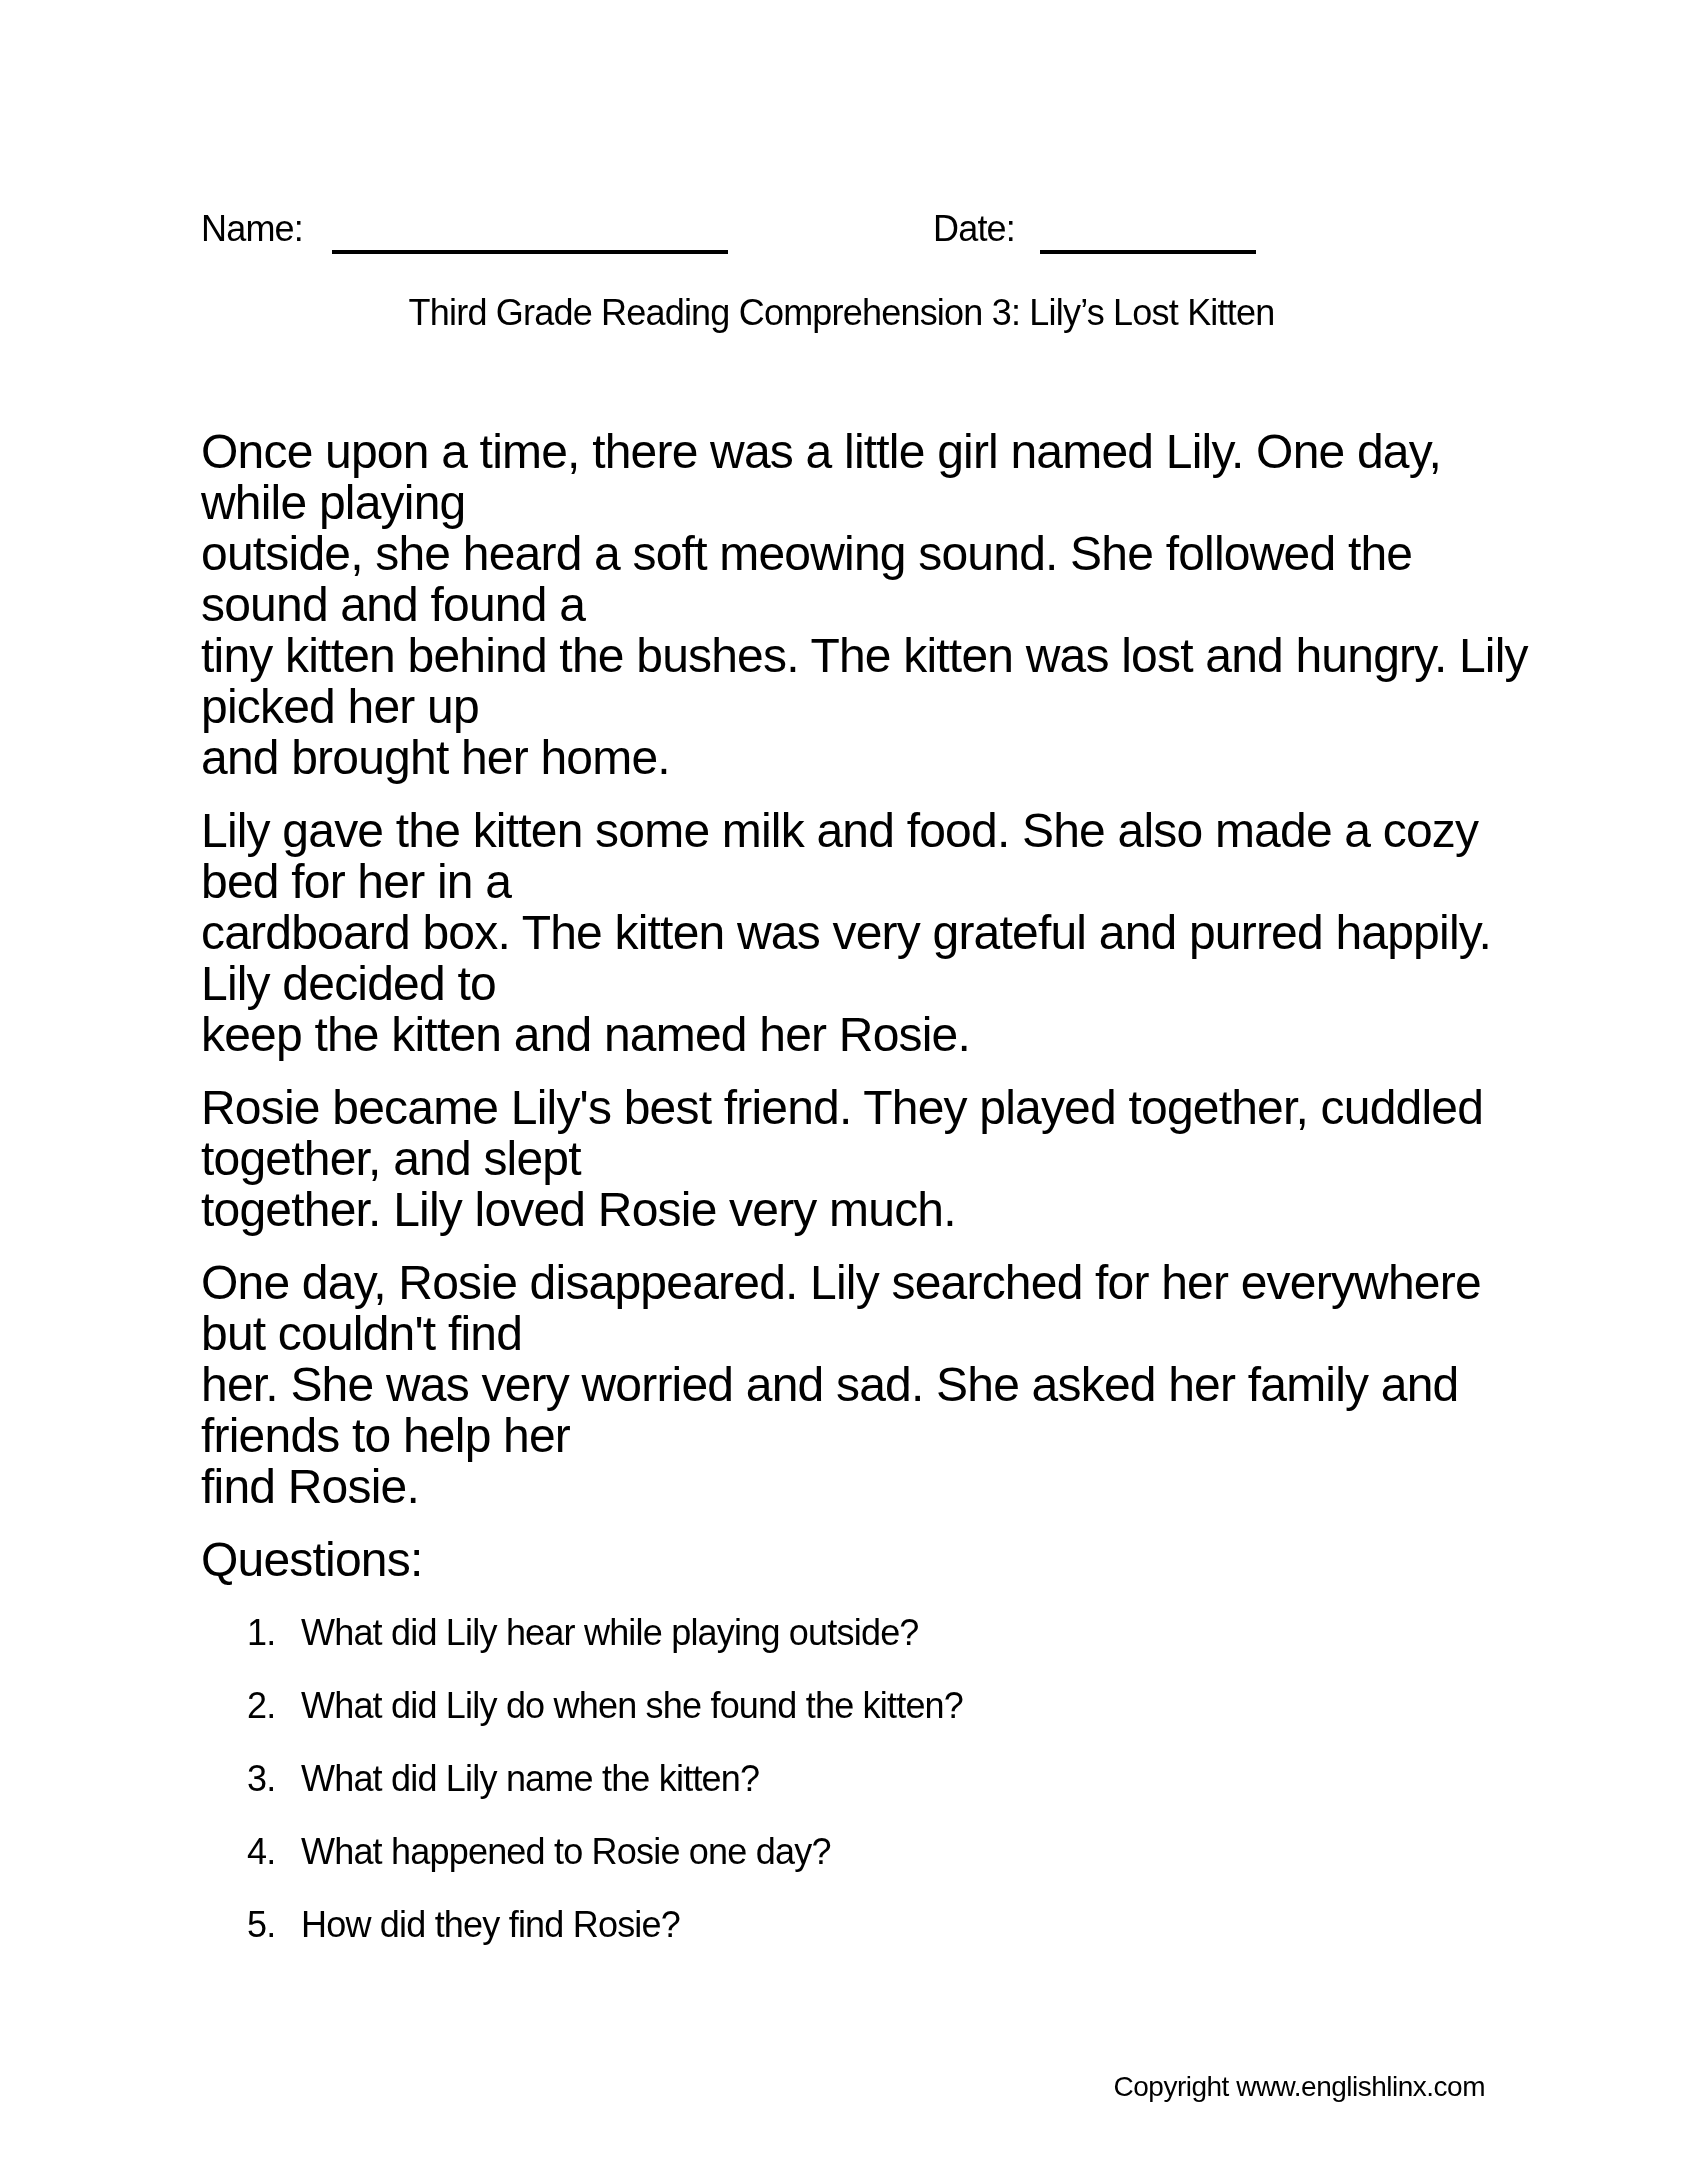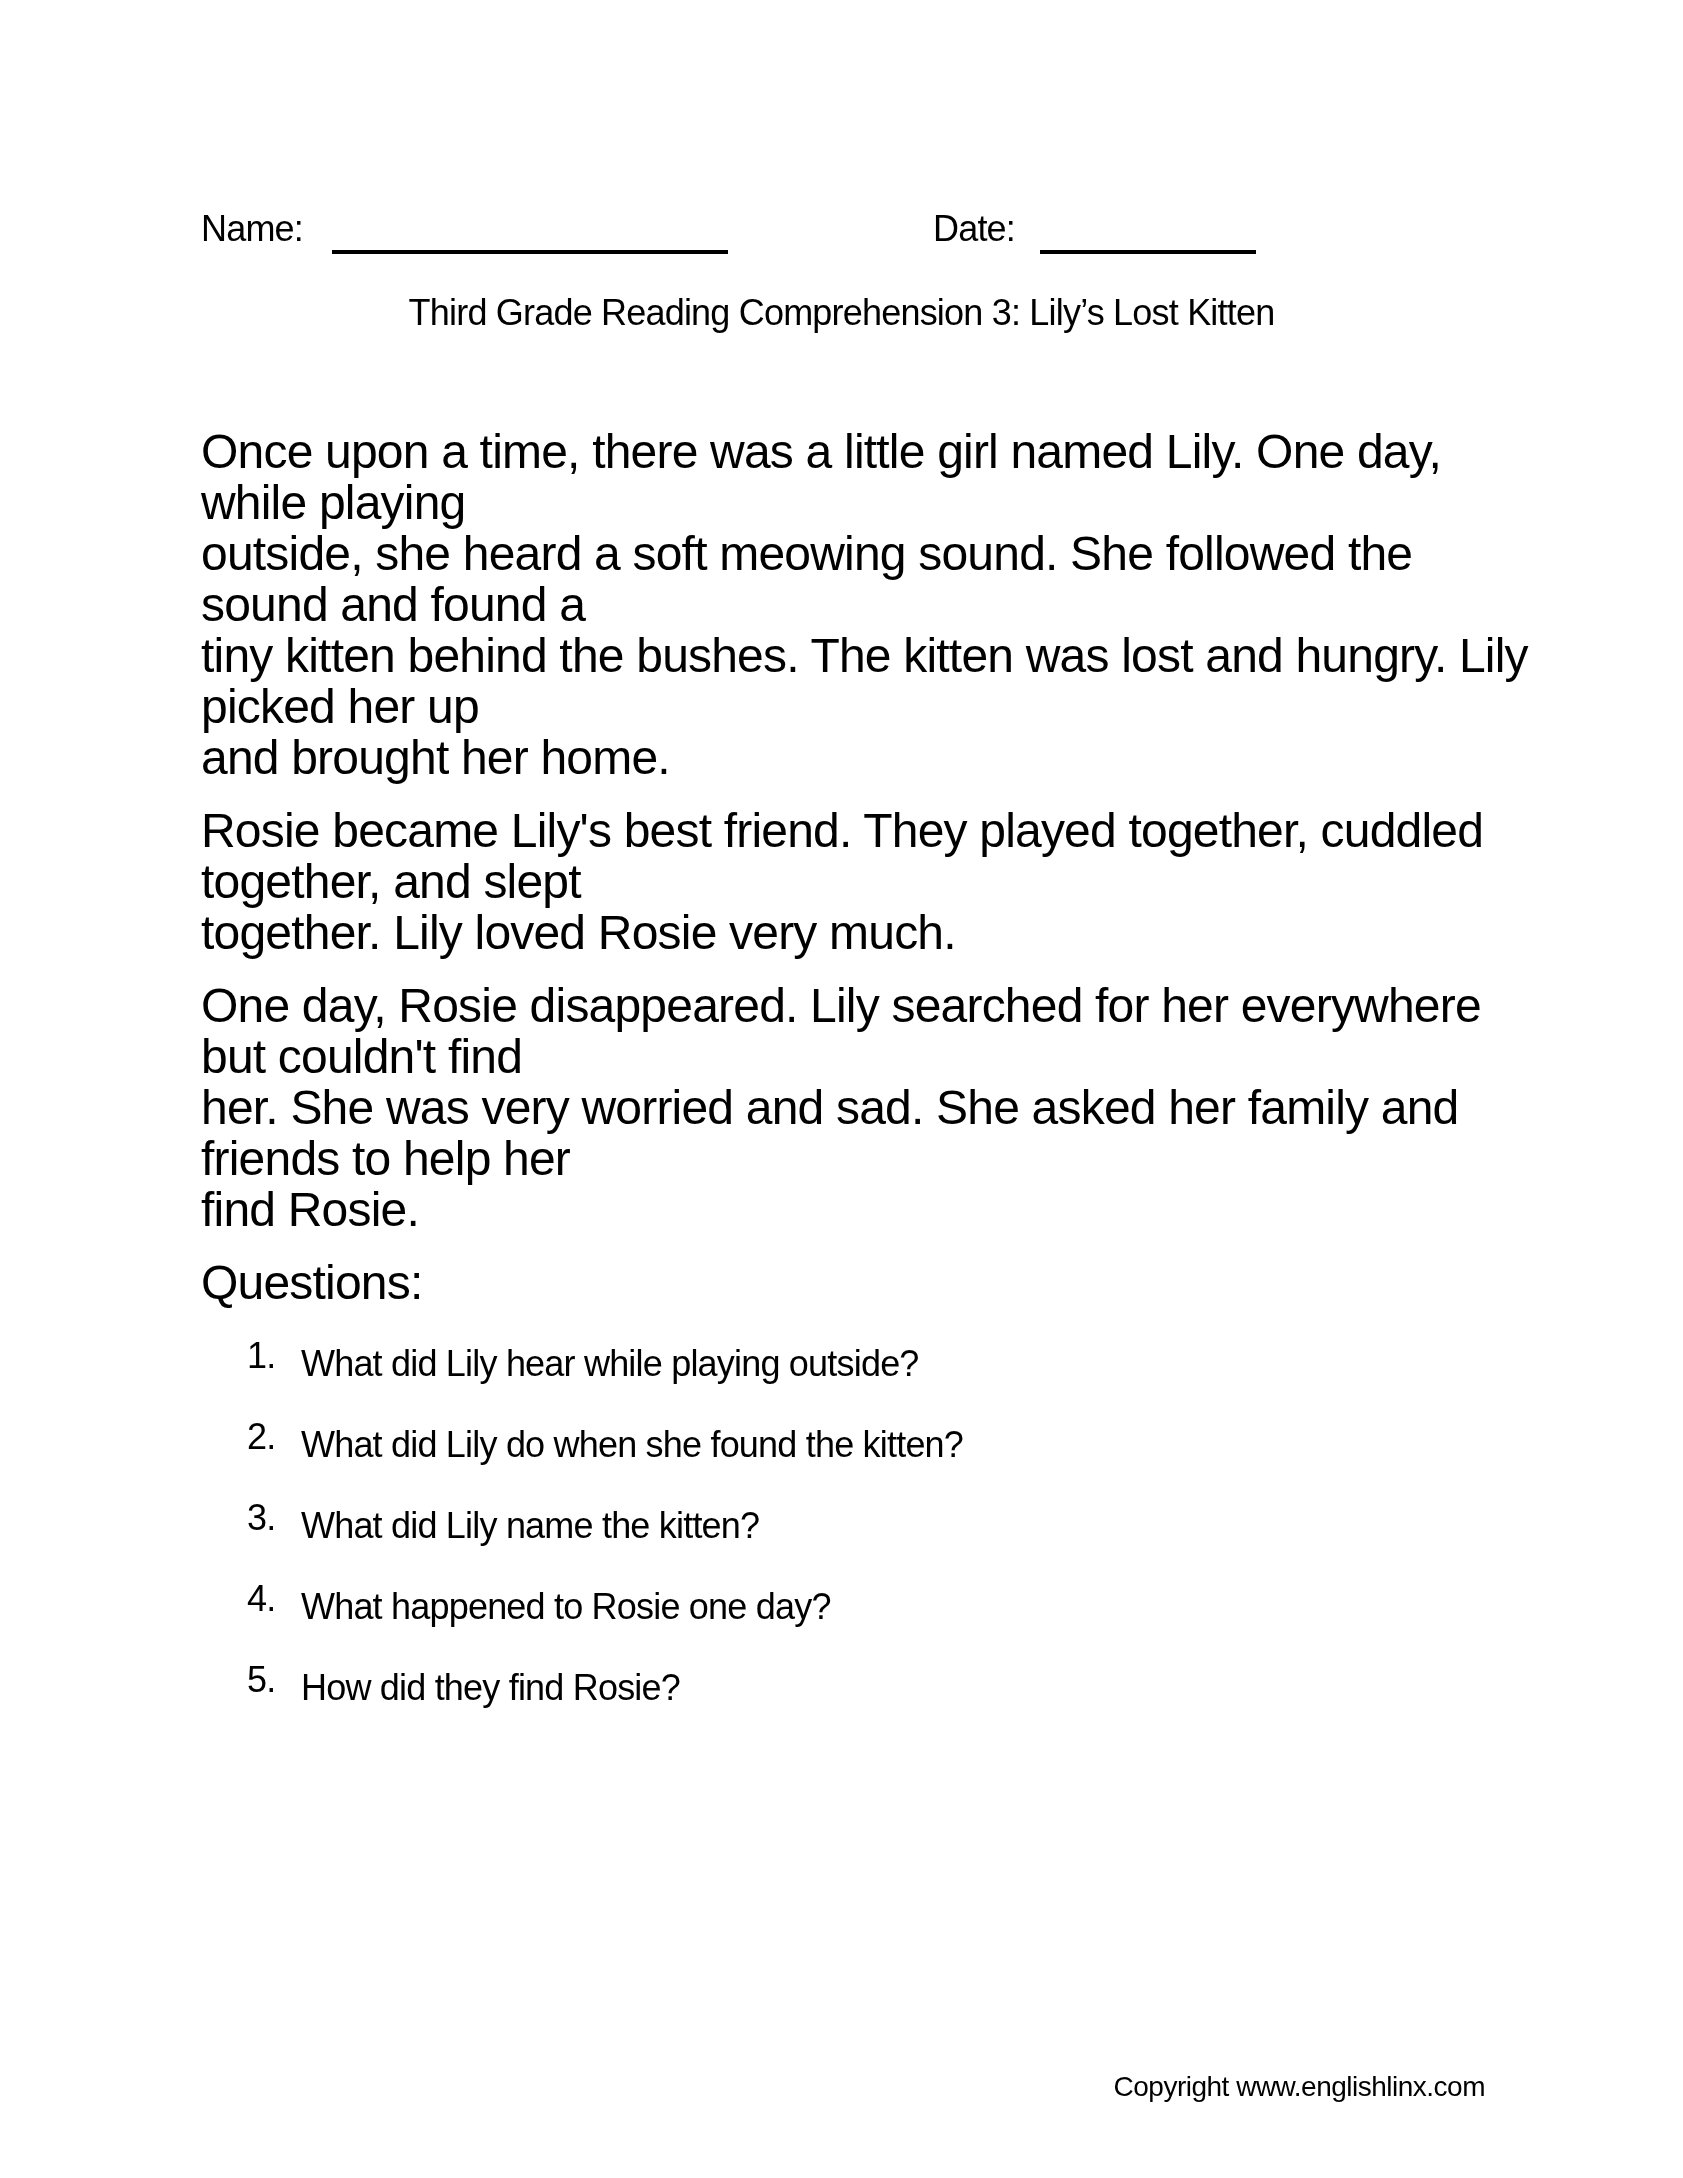--- a/index.html
+++ b/index.html
@@ -95,21 +95,20 @@
     font-size: 36px;
     line-height: 51px;
     letter-spacing: -0.8px;
   }
   .question-number {
     width: 54px;
     flex-shrink: 0;
   }
   .question-text {
     flex: 1;
-    margin-top: 8px;
   }
   
   .footer {
     position: absolute;
     top: 2067px;
     right: 198px;
     font-size: 28px;
     line-height: 40px;
     letter-spacing: -0.5px;
   }
@@ -126,20 +125,23 @@
     <div class="date-blank-line"></div>
   </div>
 
   <div class="page-title">Third Grade Reading Comprehension 3: Lily’s Lost Kitten</div>
 
   <div class="content">
     <p class="story-paragraph">Once upon a time, there was a little girl named Lily. One day, while playing
 outside, she heard a soft meowing sound. She followed the sound and found a
 tiny kitten behind the bushes. The kitten was lost and hungry. Lily picked her up
 and brought her home.</p>
+    <p class="story-paragraph">Lily gave the kitten some milk and food. She also made a cozy bed for her in a
+cardboard box. The kitten was very grateful and purred happily. Lily decided to
+keep the kitten and named her Rosie.</p>
     <p class="story-paragraph">Rosie became Lily's best friend. They played together, cuddled together, and slept
 together. Lily loved Rosie very much.</p>
     <p class="story-paragraph">One day, Rosie disappeared. Lily searched for her everywhere but couldn't find
 her. She was very worried and sad. She asked her family and friends to help her
 find Rosie.</p>
 
     <p class="questions-heading">Questions:</p>
 
     <ol class="question-list">
       <li class="question-item">

